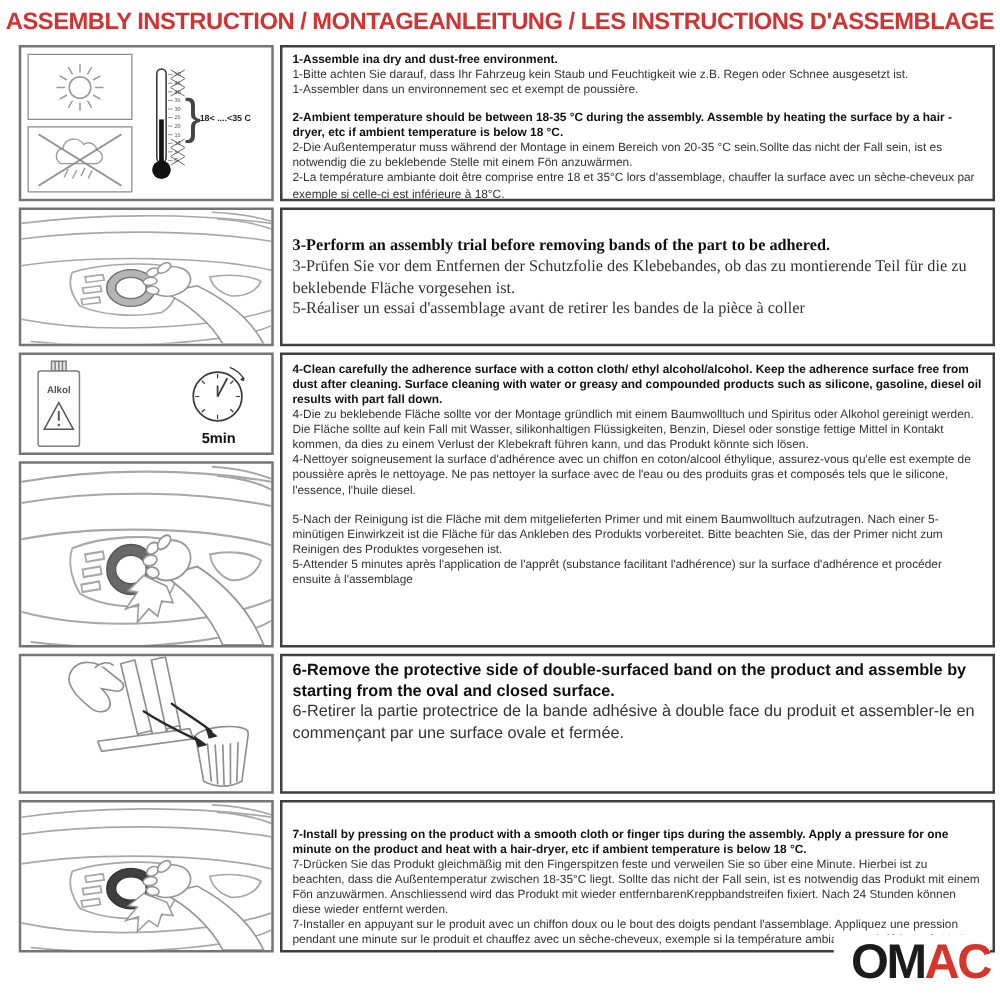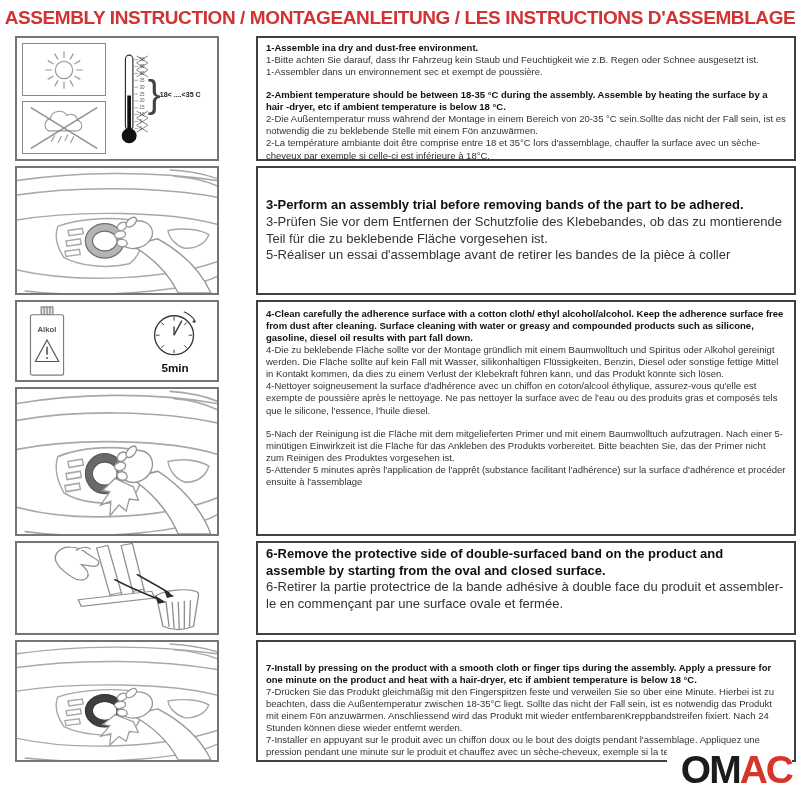--- a/index.html
+++ b/index.html
@@ -13,30 +13,30 @@
   }
   .rows{position:absolute;left:15px;right:4px;top:36px;}
   .row{display:flex;gap:5px;margin-bottom:5px;box-sizing:border-box;}
   .left{width:204px;display:flex;flex-direction:column;gap:5px;box-sizing:border-box;}
   .leftbox{
     border:2px solid #757575;background:#fff;box-sizing:border-box;flex:1;
     position:relative;overflow:hidden;
   }
   .right{
     flex:1;border:2px solid #3f3f3f;background:#fff;box-sizing:border-box;
-    padding:4px 8px;overflow:hidden;display:flex;flex-direction:column;margin-left:32px;
+    padding:4px 8px;overflow:hidden;display:flex;flex-direction:column;
   }
   .right.center{justify-content:center;}
   .para{margin:0;}
   .small .para{font-size:9.5px;line-height:1.27;color:#333;}
   .big .para{font-size:13px;line-height:1.3;color:#333;}
   .row4 .para{line-height:1.27;}
   .para.bold{font-weight:bold;color:#101010;}
   .gap{height:11px;flex:none;}
-  .r1{height:125px;} .r2{height:129px;} .r3{height:236px;} .r4{height:94px;} .r5{height:122px;}
+  .r1{height:125px;} .r2{height:111px;font-family:Liberation Serif, serif;} .r3{height:236px;} .r4{height:112px;} .r5{height:122px;}
   .env-wrap{display:flex;gap:6px;padding:5px;height:100%;box-sizing:border-box;}
   .env-col{display:flex;flex-direction:column;gap:5px;width:84px;flex:none;}
   .mini-box{border:1.5px solid #8a8a8a;flex:1;display:flex;align-items:center;justify-content:center;box-sizing:border-box;}
   .alkol-wrap{display:flex;justify-content:space-between;align-items:flex-start;padding:4px 10px 2px 8px;height:100%;box-sizing:border-box;}
   .fullsvg{display:block;width:100%;height:100%;}
   .logo{
     position:absolute;right:8px;top:748px;background:#ffffff;padding:2px 0 2px 14px;
     font-size:39px;font-weight:900;letter-spacing:-2px;line-height:1;z-index:5;
     font-family:"Liberation Sans","DejaVu Sans",sans-serif;
   }

